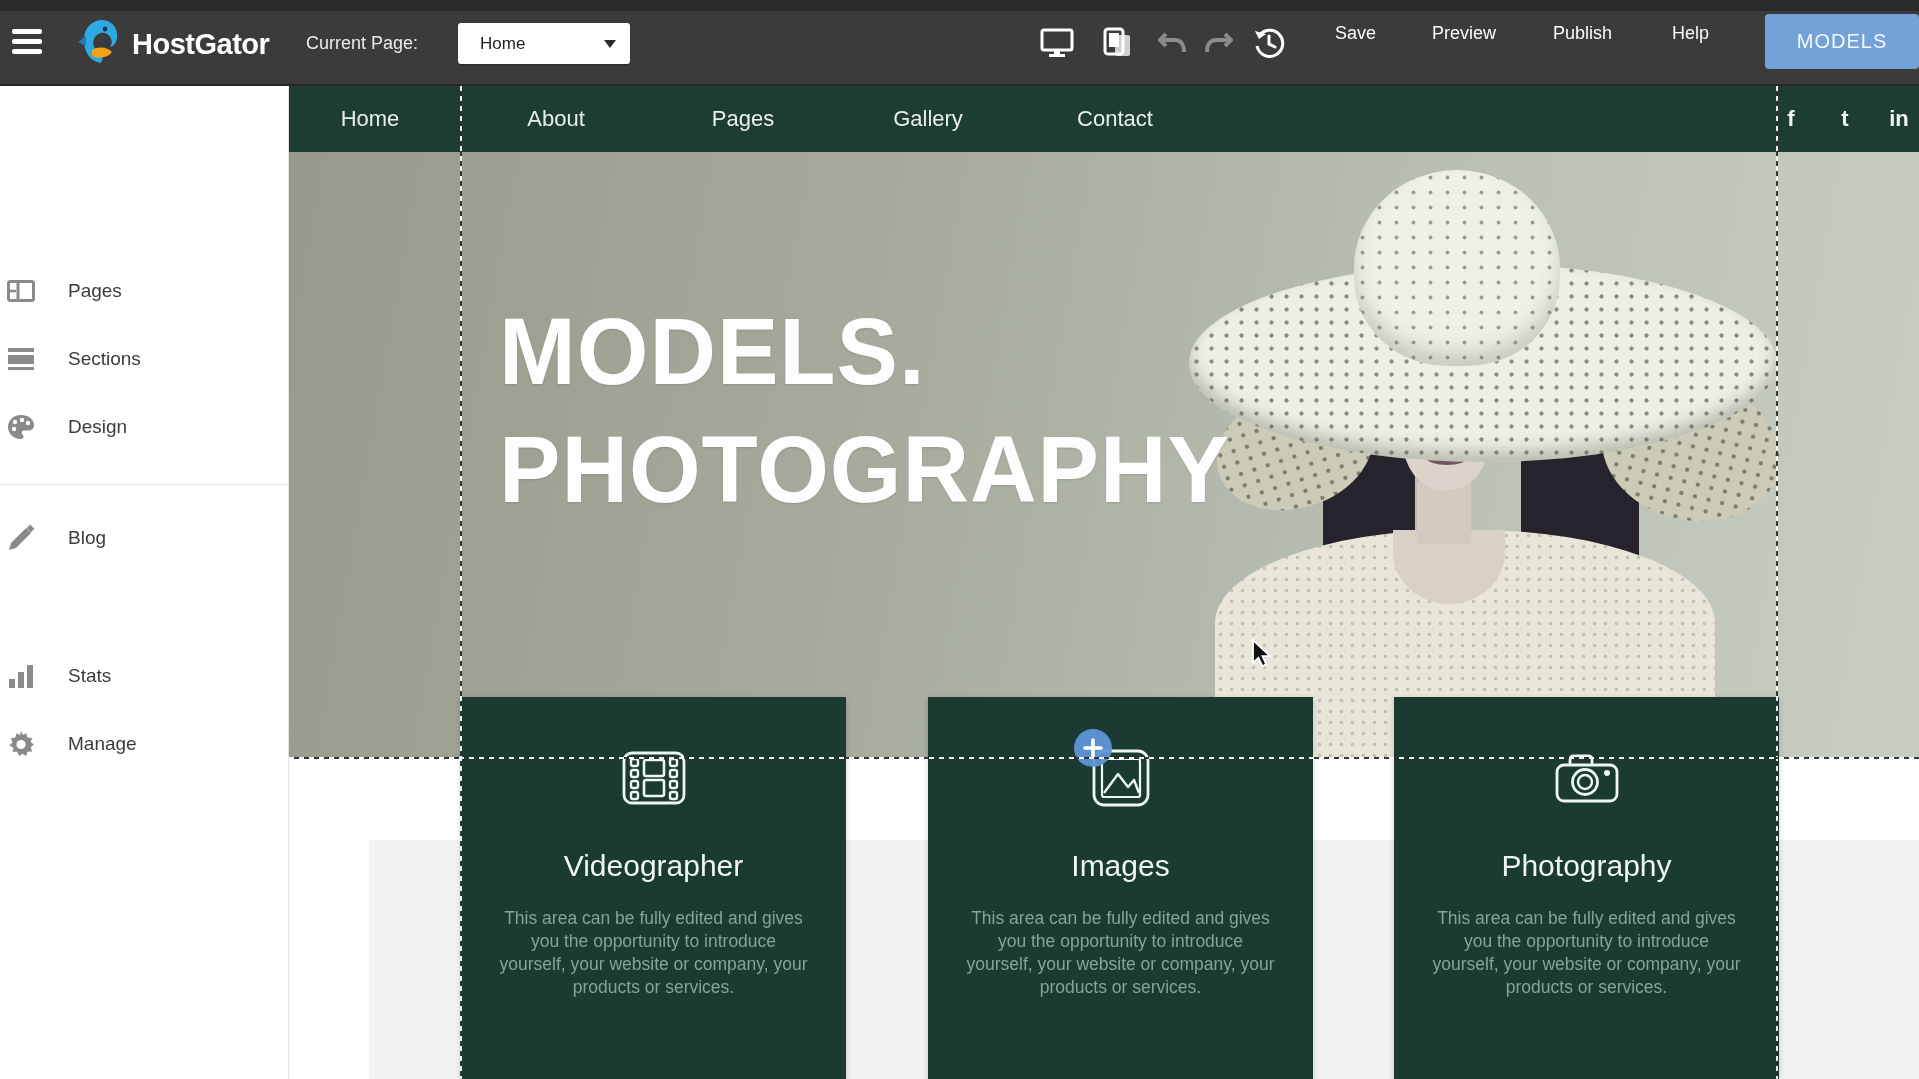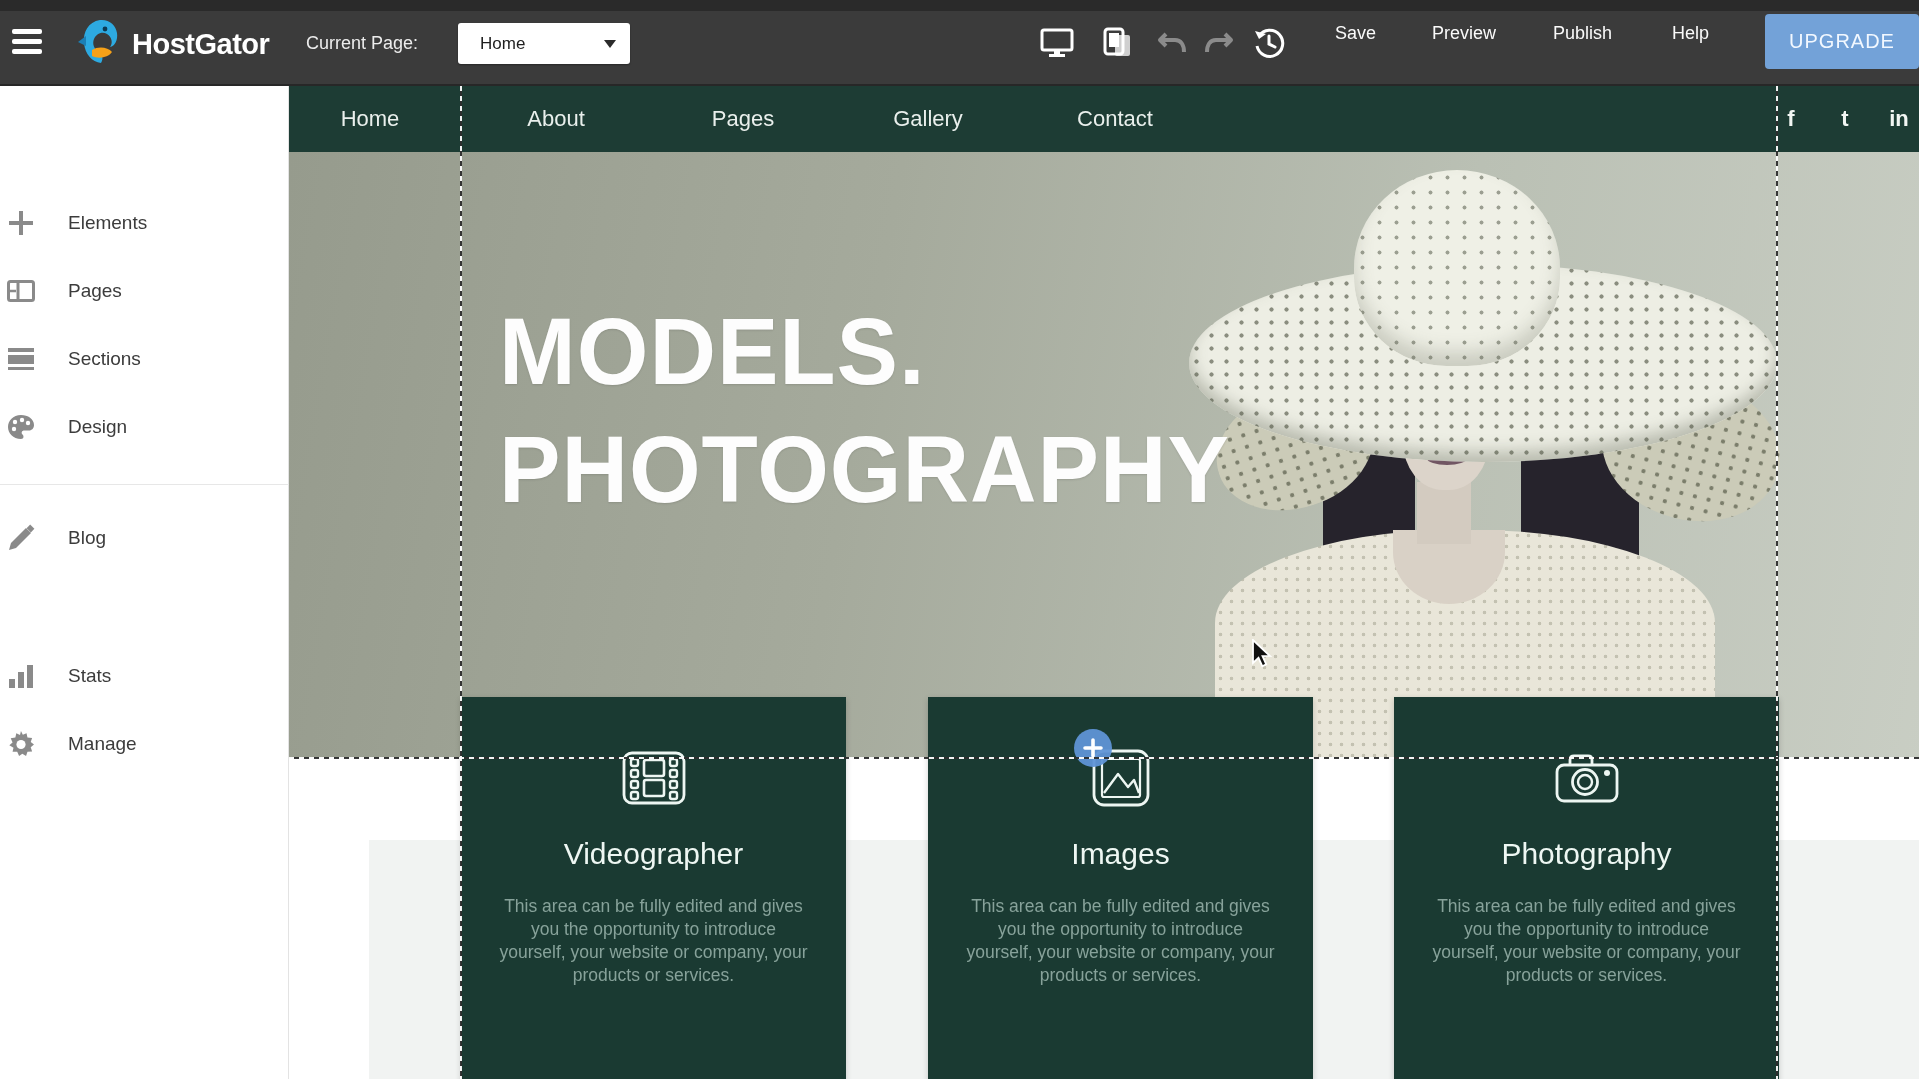--- a/index.html
+++ b/index.html
@@ -53,21 +53,21 @@
   .flop.r{left:452px;top:228px;width:180px;height:140px;border-radius:50%;transform:rotate(14deg);}
   .brim{position:absolute;left:40px;top:112px;width:588px;height:198px;background:#edeee4;background-image:radial-gradient(circle,rgba(72,77,60,.6) 1.8px,transparent 2.4px);background-size:15px 13px;border-radius:50%;box-shadow:inset 0 -10px 16px rgba(90,95,78,.35);}
   .crown{position:absolute;left:205px;top:18px;width:206px;height:196px;background:#eff0e6;background-image:radial-gradient(circle,rgba(72,77,60,.5) 1.7px,transparent 2.3px);background-size:17px 15px;border-radius:50% 50% 45% 45%;box-shadow:inset 0 -14px 18px rgba(95,100,82,.25);}
 
   .section2{position:absolute;left:0;top:672px;width:1630px;height:321px;background:#ffffff;}
   .gray-block{position:absolute;left:80px;top:82px;width:1550px;height:239px;background:#f1f3f2;}
 
   .card{position:absolute;top:611px;width:385px;height:440px;background:#1a3a32;box-shadow:0 2px 6px rgba(0,0,0,.18);display:flex;flex-direction:column;align-items:center;cursor:pointer;}
   .card .icon-wrap{position:relative;margin-top:46px;width:70px;height:70px;display:flex;align-items:center;justify-content:center;}
   .card .badge{position:absolute;left:-12px;top:-14px;width:38px;height:38px;border-radius:50%;background:rgba(95,147,214,.95);display:flex;align-items:center;justify-content:center;}
-  .card .title{margin-top:24px;color:#eef7f3;font-size:30px;}
+  .card .title{margin-top:36px;color:#eef7f3;font-size:30px;}
   .card .body{margin-top:24px;width:312px;text-align:center;color:#87a29a;font-size:17.5px;line-height:1.32;}
   .c1{left:172px;} .c2{left:639px;} .c3{left:1105px;}
 
   .vguide{position:absolute;top:0;width:2px;height:993px;background:repeating-linear-gradient(to bottom,#fdfdfd 0 5px,#2e2e2e 5px 10px);opacity:.95;pointer-events:none;}
   .hguide{position:absolute;left:0;top:671px;width:1630px;height:2px;background:repeating-linear-gradient(to right,#fdfdfd 0 5px,#2e2e2e 5px 10px);opacity:.95;pointer-events:none;}
 
   .cursor{position:absolute;left:962px;top:553px;pointer-events:none;}
 </style>
 </head>
 <body>
@@ -132,33 +132,25 @@
           <path d="M6 9 A13 13 0 1 1 4 19" fill="none" stroke="#fff" stroke-width="3"></path>
           <path d="M2 4 L6 12 L13 7 Z" fill="#fff"></path>
           <path d="M16 9 V17 L22 20" fill="none" stroke="#fff" stroke-width="3" stroke-linecap="round"></path>
         </svg>
     </div>
 
     <div class="tb-txt" style="left:1335px">Save</div>
     <div class="tb-txt" style="left:1432px">Preview</div>
     <div class="tb-txt" style="left:1553px">Publish</div>
     <div class="tb-txt" style="left:1672px">Help</div>
-    <div class="upgrade">UPGRADE</div>
+    <div class="upgrade">MODELS</div>
   </div>
 
   <div class="sidebar">
 
-    <div class="side-item" style="top:115px">
-      <span class="ic">
-        <svg width="28" height="28" viewBox="0 0 28 28">
-            <path d="M14 2 V26 M2 14 H26" stroke="#8a8a8a" stroke-width="4"></path>
-          </svg>
-      </span>
-      <span class="lbl">Elements</span>
-    </div>
 
     <div class="side-item" style="top:183px">
       <span class="ic">
         <svg width="28" height="22" viewBox="0 0 28 22">
             <rect x="1.5" y="1.5" width="25" height="19" rx="2" fill="none" stroke="#8a8a8a" stroke-width="3"></rect>
             <line x1="11" y1="1.5" x2="11" y2="20.5" stroke="#8a8a8a" stroke-width="3"></line>
             <line x1="3" y1="11" x2="9" y2="11" stroke="#8a8a8a" stroke-width="2.5"></line>
           </svg>
       </span>
       <span class="lbl">Pages</span>

